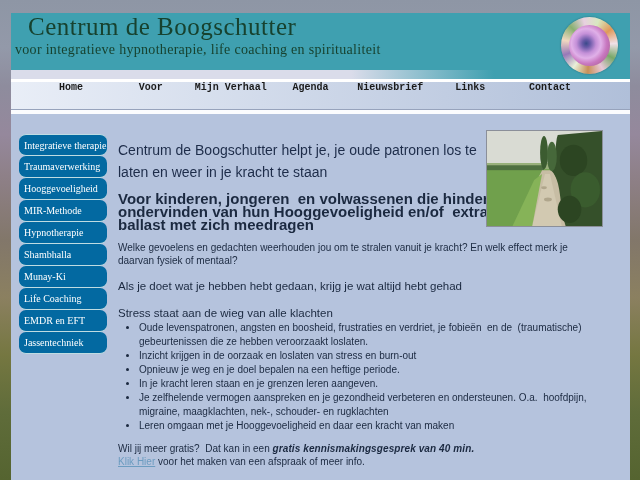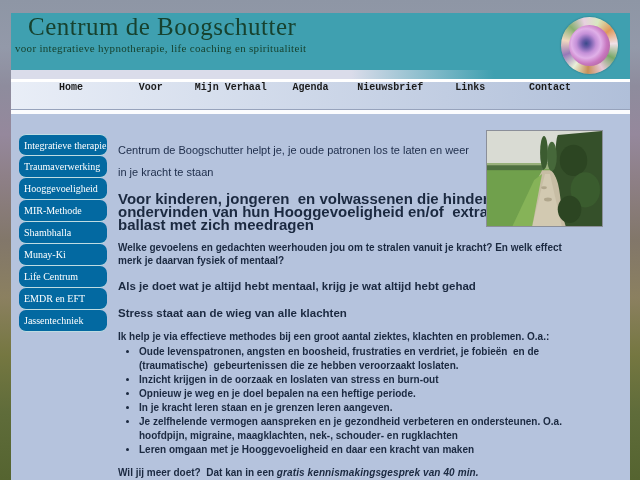--- a/index.html
+++ b/index.html
@@ -15,21 +15,21 @@
   .page { position:absolute; left:11px; top:8px; width:619px; height:480px; }
 
   
   .site-header { height:57px; background:#3fa0b0; position:relative; }
   .site-title {
     font-family:"Liberation Serif", serif; font-weight:400;
     font-size:25px; color:#17422f; margin:5px 0 0 17px; letter-spacing:0.5px;
   }
   .site-subtitle {
     font-family:"Liberation Serif", serif;
-    font-size:11px; color:#17422f; margin:1px 16px 0 4px; letter-spacing:0.3px;
+    font-size:14px; color:#17422f; margin:1px 16px 0 4px; letter-spacing:0.3px;
   }
   .logo {
     position:absolute; top:4px; right:12px; width:57px; height:57px;
     border-radius:50%; z-index:5;
     background:conic-gradient(from 20deg,
       #d8e8c0, #e09858, #f0e0e8, #78a868, #e8c8d8, #c89058,
       #e8f0d8, #9878b8, #f0d8c0, #88b070, #e8d0e0, #d8e8c0);
     box-shadow:0 0 2px rgba(0,0,0,0.35);
   }
   .logo-inner {
@@ -68,23 +68,23 @@
     display:flex; align-items:center; padding-left:5px; cursor:pointer;
     white-space:nowrap; overflow:hidden;border-radius:7px;
   }
   .sb-item:first-child { border-top:1px solid #bfdce2; }
 
   .main { flex:1; position:relative; padding:0 20px 0 11px; color:#1b2940; }
   .content-photo {
     position:absolute; left:379px; top:16px; width:117px; height:97px;
     border:1px solid #8b8f99; display:block;
   }
-  .pre { white-space:pre-wrap;font-weight:bold; }
+  .pre { white-space:pre-wrap; }
   .page-heading {
-    margin-top:26px; width:362px; font-size:11px; line-height:21.5px;
+    margin-top:26px; width:362px; font-size:14px; line-height:21.5px;
     font-weight:400; color:#1d2c49;
   }
   .intro-sub { margin-top:9px; width:402px; font-size:15px; font-weight:bold; line-height:13px; }
   .p-small { margin-top:11px; width:462px; font-size:10px; line-height:12.5px; }
   .p-med   { margin-top:13px; width:480px; font-size:11.5px; line-height:13.5px; }
   .bullets { margin:1px 0 0 0; padding-left:21px; width:478px; font-size:10px; line-height:14px; }
   .bullets li { margin:0; }
   .cta { margin-top:10px; width:470px; font-size:10px; line-height:12.5px; }
   .cta b i { letter-spacing:0.1px; }
   .link { color:#6c9cc0; text-decoration:underline; cursor:pointer;margin-top:36px; }
@@ -116,23 +116,24 @@
   </div>
   <div class="nav-strip-bottom"></div>
 
   <div class="content">
 
     <div class="sidebar">
       <div class="sb-item">Integratieve therapie</div>
       <div class="sb-item">Traumaverwerking</div>
       <div class="sb-item">Hooggevoeligheid</div>
       <div class="sb-item">MIR-Methode</div>
+      <div class="sb-item">Hypnotherapie</div>
       <div class="sb-item">Shambhalla</div>
       <div class="sb-item">Munay-Ki</div>
-      <div class="sb-item">Life Centrum</div>
+      <div class="sb-item">Life Coaching</div>
       <div class="sb-item">EMDR en EFT</div>
       <div class="sb-item">Jassentechniek</div>
     </div>
 
     <div class="main">
 
       <svg class="content-photo" viewBox="0 0 117 97" preserveAspectRatio="none">
         <rect width="117" height="97" fill="#d9dbd3"></rect>
         <rect y="33" width="117" height="64" fill="#70a04c"></rect>
         <rect y="33" width="117" height="6" fill="#9ab07c"></rect>
@@ -148,35 +149,34 @@
         <ellipse cx="84" cy="80" rx="12" ry="14" fill="#2c4522"></ellipse>
         <ellipse cx="58" cy="22" rx="4" ry="17" fill="#3c5c30"></ellipse>
         <ellipse cx="66" cy="26" rx="5" ry="15" fill="#46683a"></ellipse>
       </svg>
 
       <h2 class="page-heading">Centrum de Boogschutter helpt je, je oude patronen los te laten en weer in je kracht te staan</h2>
 
       <div class="intro-sub pre">Voor kinderen, jongeren  en volwassenen die hinder ondervinden van hun Hooggevoeligheid en/of  extra ballast met zich meedragen</div>
 
       <p class="p-small pre">Welke gevoelens en gedachten weerhouden jou om te stralen vanuit je kracht? En welk effect merk je daarvan fysiek of mentaal?</p>
-      <p class="p-med pre">Als je doet wat je altijd hebt mentaal, krijg je wat altijd hebt gehad</p>
+      <p class="p-med pre">Als je doet wat je hebben hebt gedaan, krijg je wat altijd hebt gehad</p>
       <p class="p-med pre">Stress staat aan de wieg van alle klachten</p>
-      <p class="p-small pre">Ik help je via effectieve methodes bij een groot aantal ziektes, klachten en problemen. O.a.:</p>
 
       <ul class="bullets">
         <li class="pre">Oude levenspatronen, angsten en boosheid, frustraties en verdriet, je fobieën  en de  (traumatische)  gebeurtenissen die ze hebben veroorzaakt loslaten.</li>
         <li class="pre">Inzicht krijgen in de oorzaak en loslaten van stress en burn-out</li>
         <li class="pre">Opnieuw je weg en je doel bepalen na een heftige periode.</li>
         <li class="pre">In je kracht leren staan en je grenzen leren aangeven.</li>
         <li class="pre">Je zelfhelende vermogen aanspreken en je gezondheid verbeteren en ondersteunen. O.a.  hoofdpijn, migraine, maagklachten, nek-, schouder- en rugklachten</li>
         <li class="pre">Leren omgaan met je Hooggevoeligheid en daar een kracht van maken</li>
       </ul>
 
       <div class="cta">
-        <div class="pre"><span>Wil jij meer doet?  Dat kan in een </span><b><i>gratis kennismakingsgesprek van 40 min.</i></b></div>
+        <div class="pre"><span>Wil jij meer gratis?  Dat kan in een </span><b><i>gratis kennismakingsgesprek van 40 min.</i></b></div>
         <div class="pre"><a class="link">Klik Hier</a><span> voor het maken van een afspraak of meer info.</span></div>
       </div>
 
       <div class="methods-title">Gebruikte methodes</div>
 
     </div>
   </div>
 </div>
 
 </body></html>

